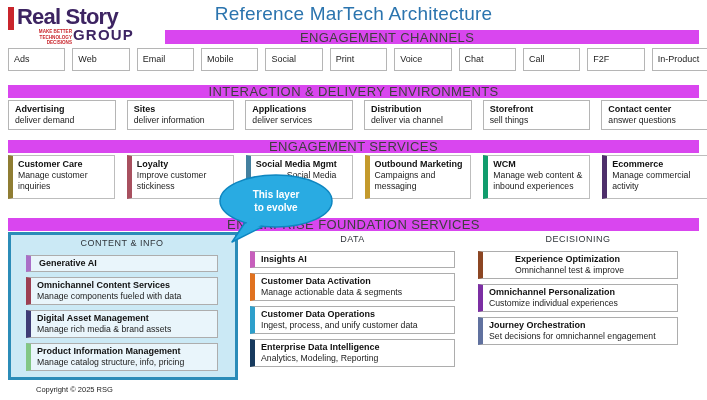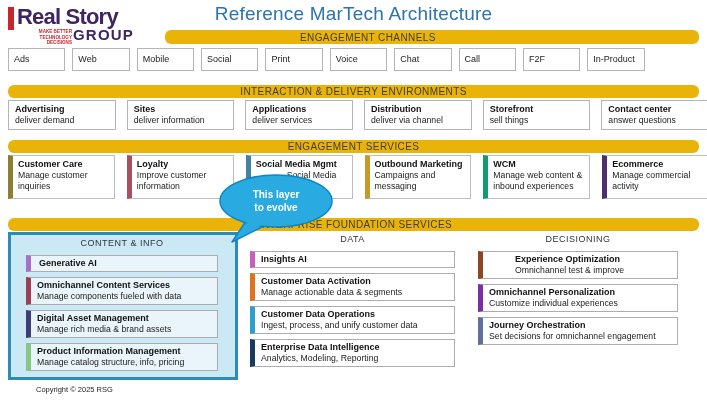--- a/index.html
+++ b/index.html
@@ -10,23 +10,23 @@
   .logo { position: absolute; left: 8px; top: 4px; width: 140px; height: 40px; }
   .logo-bar { position: absolute; left: 0; top: 3px; width: 6px; height: 23px; }
   .logo-main { position: absolute; left: 9px; top: 0; font-size: 22px; font-weight: bold; letter-spacing: -0.8px; }
   .logo-tag { position: absolute; left: 9px; top: 25px; width: 55px; text-align: right; font-size: 4.6px; line-height: 1.2; font-weight: bold; }
   .logo-group { position: absolute; left: 65px; top: 22px; font-size: 15px; font-weight: bold; letter-spacing: 1.2px; }
 
   
   .page-title { position: absolute; left: 0; right: 0; top: 3px; text-align: center; font-size: 19px; letter-spacing: 0.2px; }
 
   
-  .banner { position: absolute; left: 8px; width: 691px; height: 13px; background: #eab308;
-            font-size: 10px; color: #3E3E3E; letter-spacing: 0.4px;
-            display: flex; align-items: center; justify-content: center; border-radius: 6px; }
+  .banner { position: absolute; left: 8px; width: 691px; height: 13px; background: #d946ef;
+            font-size: 13px; color: #3E3E3E; letter-spacing: 0.4px;
+            display: flex; align-items: center; justify-content: center; }
   #banner-channels { top: 30px; left: 165px; width: 534px; height: 14px; justify-content: flex-start; padding-left: 135px; }
   #banner-environments { top: 85px; }
   #banner-services { top: 140px; }
   #banner-foundation { top: 218px; }
 
   
   .row { position: absolute; left: 8px; width: 701px; display: grid; }
   #row-channels { top: 48px; grid-template-columns: repeat(11, 1fr); gap: 7px; }
   .channel { border: 1px solid #B5B5B5; background: #fff; height: 23px; line-height: 21px; padding-left: 5px; font-size: 9px; color: #1c1c1c; overflow: hidden; }
 
@@ -74,20 +74,21 @@
   <div class="page-title" style="color: rgb(43, 116, 174);">Reference MarTech Architecture</div>
 
   <div class="banner" id="banner-channels">ENGAGEMENT CHANNELS</div>
   <div class="banner" id="banner-environments">INTERACTION &amp; DELIVERY ENVIRONMENTS</div>
   <div class="banner" id="banner-services">ENGAGEMENT SERVICES</div>
   <div class="banner" id="banner-foundation">ENTERPRISE FOUNDATION SERVICES</div>
 
   <div class="row" id="row-channels">
     <div class="channel">Ads</div>
     <div class="channel">Web</div>
+    <div class="channel">Email</div>
     <div class="channel">Mobile</div>
     <div class="channel">Social</div>
     <div class="channel">Print</div>
     <div class="channel">Voice</div>
     <div class="channel">Chat</div>
     <div class="channel">Call</div>
     <div class="channel">F2F</div>
     <div class="channel">In-Product</div>
   </div>
 
@@ -118,21 +119,21 @@
     </div>
   </div>
 
   <div class="row" id="row-services">
     <div class="svc" style="border-left-color: rgb(143, 125, 51);">
       <div class="t">Customer Care</div>
       <div class="s">Manage customer inquiries</div>
     </div>
     <div class="svc" style="border-left-color: rgb(168, 80, 95);">
       <div class="t">Loyalty</div>
-      <div class="s">Improve customer information</div>
+      <div class="s">Improve customer stickiness</div>
     </div>
     <div class="svc" style="border-left-color: rgb(68, 128, 159);">
       <div class="t">Social Media Mgmt</div>
       <div class="s indent">Social Media</div>
     </div>
     <div class="svc" style="border-left-color: rgb(196, 154, 44);">
       <div class="t">Outbound Marketing</div>
       <div class="s">Campaigns and messaging</div>
     </div>
     <div class="svc" style="border-left-color: rgb(17, 156, 109);">

